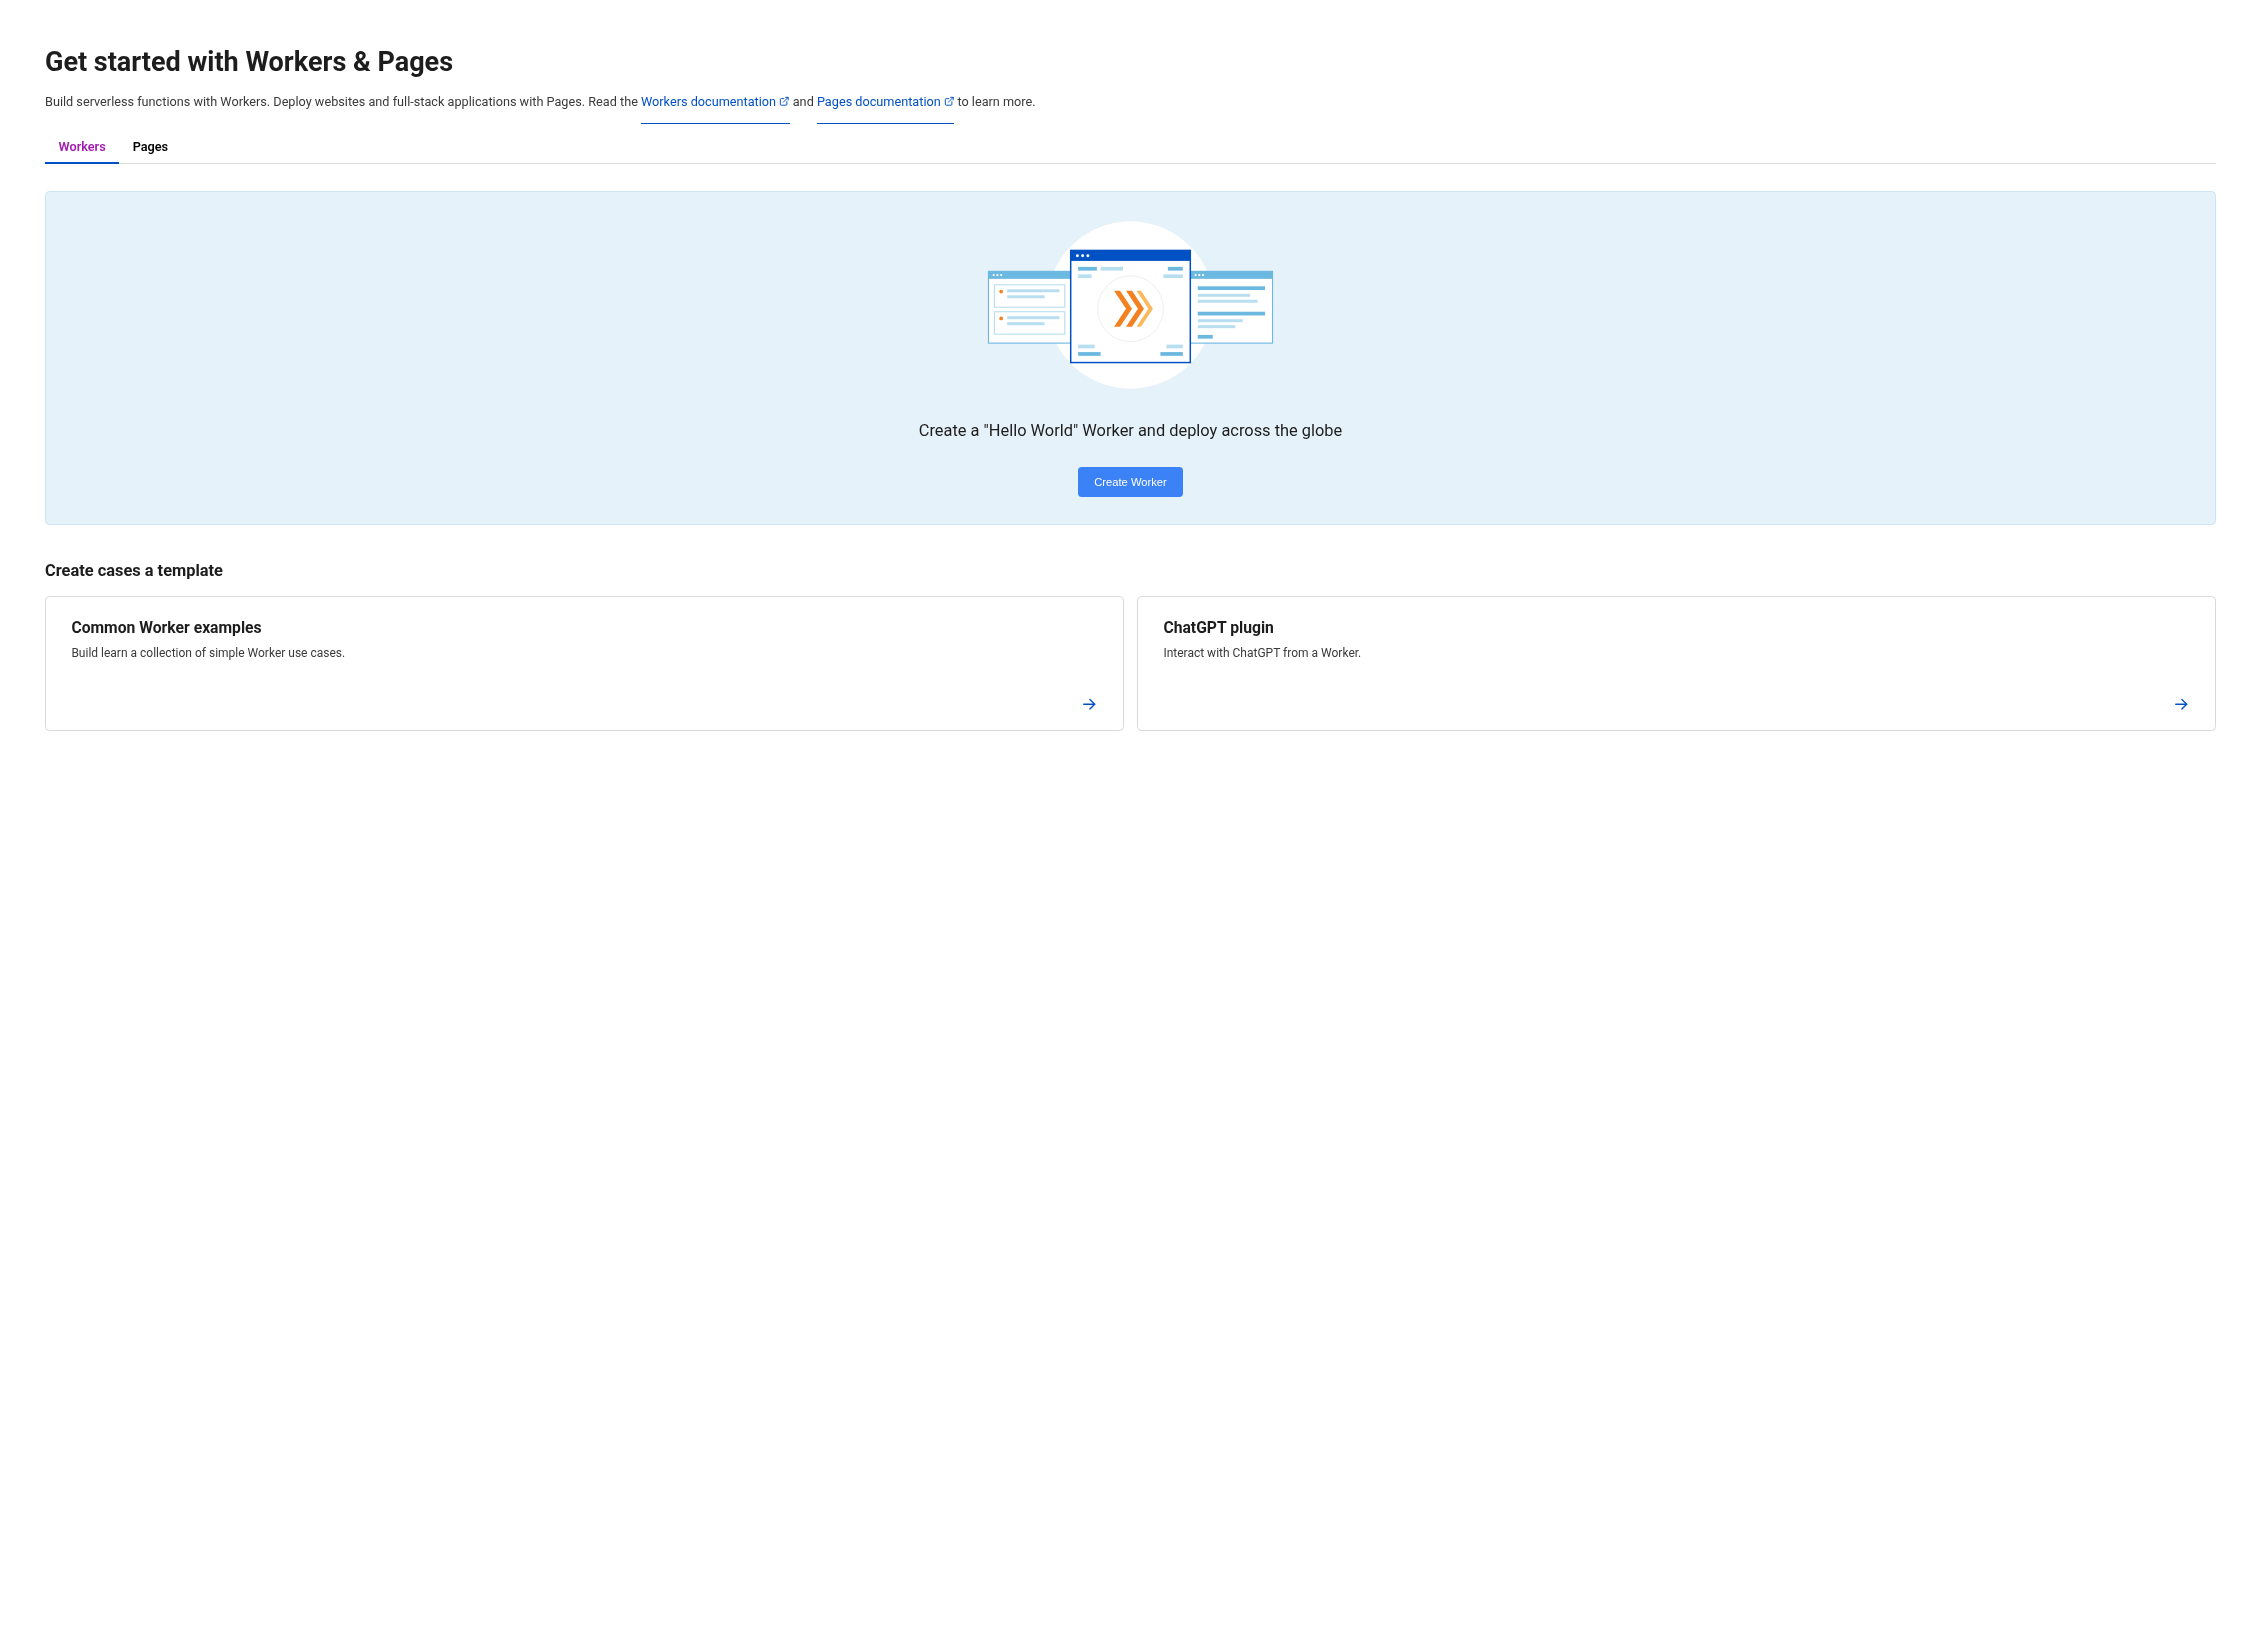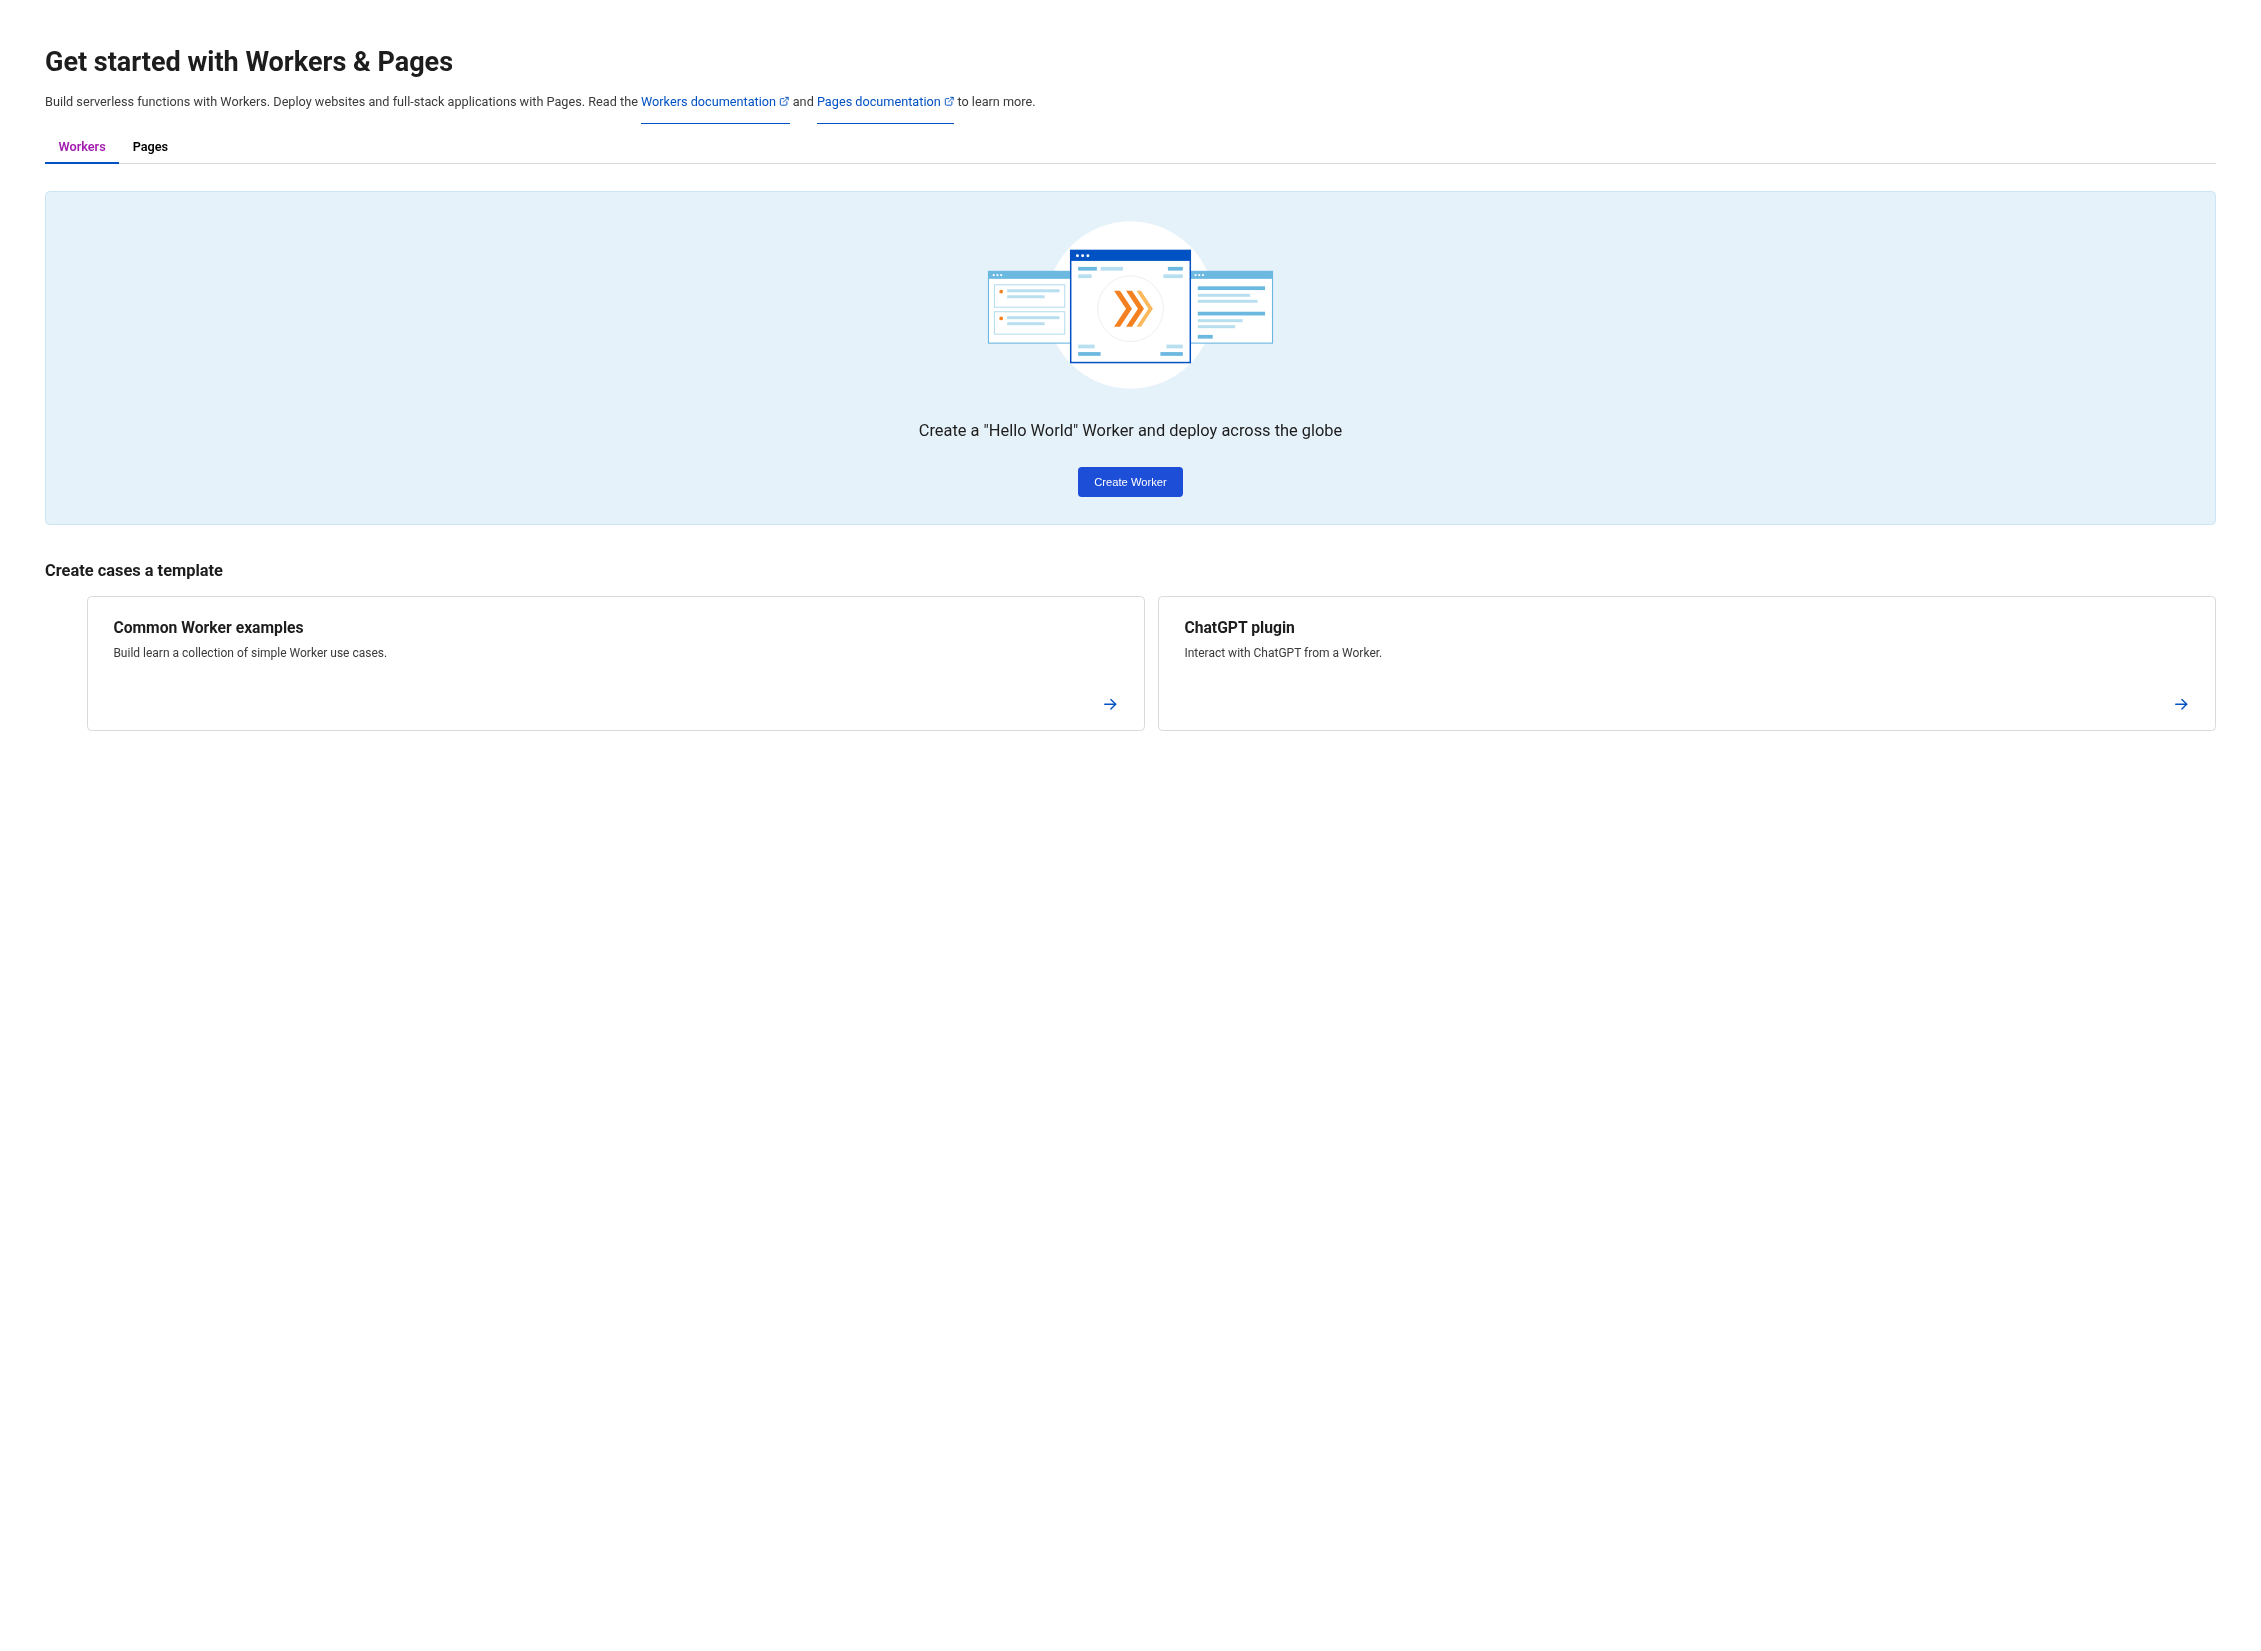--- a/index.html
+++ b/index.html
@@ -70,40 +70,39 @@
       display: flex;
       justify-content: center;
       margin-bottom: 30px;
     }
     .hero-tagline {
       font-size: 16.4px;
       color: #1d1d1d;
       margin-bottom: 27px;
     }
     .primary-btn {
-      background: #1d4ed8;
+      background: #3b82f6;
       color: #ffffff;
       border: none;
       padding: 9px 16.4px;
       font-size: 11.2px;
       font-weight: 500;
       border-radius: 3.7px;
       cursor: pointer;
     }
     .section-heading {
       font-size: 16.4px;
       font-weight: 700;
       margin-bottom: 16.4px;
       color: #1d1d1d;
     }
     .template-grid {
       display: grid;
       grid-template-columns: 1fr 1fr;
       gap: 13px;
-      margin-left: 42px;
     }
     .template-card {
       border: 0.7px solid #d9d9d9;
       border-radius: 4.5px;
       padding: 21px 25.4px 15px 25.4px;
       cursor: pointer;
       position: relative;
       min-height: 135px;
       display: flex;
       flex-direction: column;

